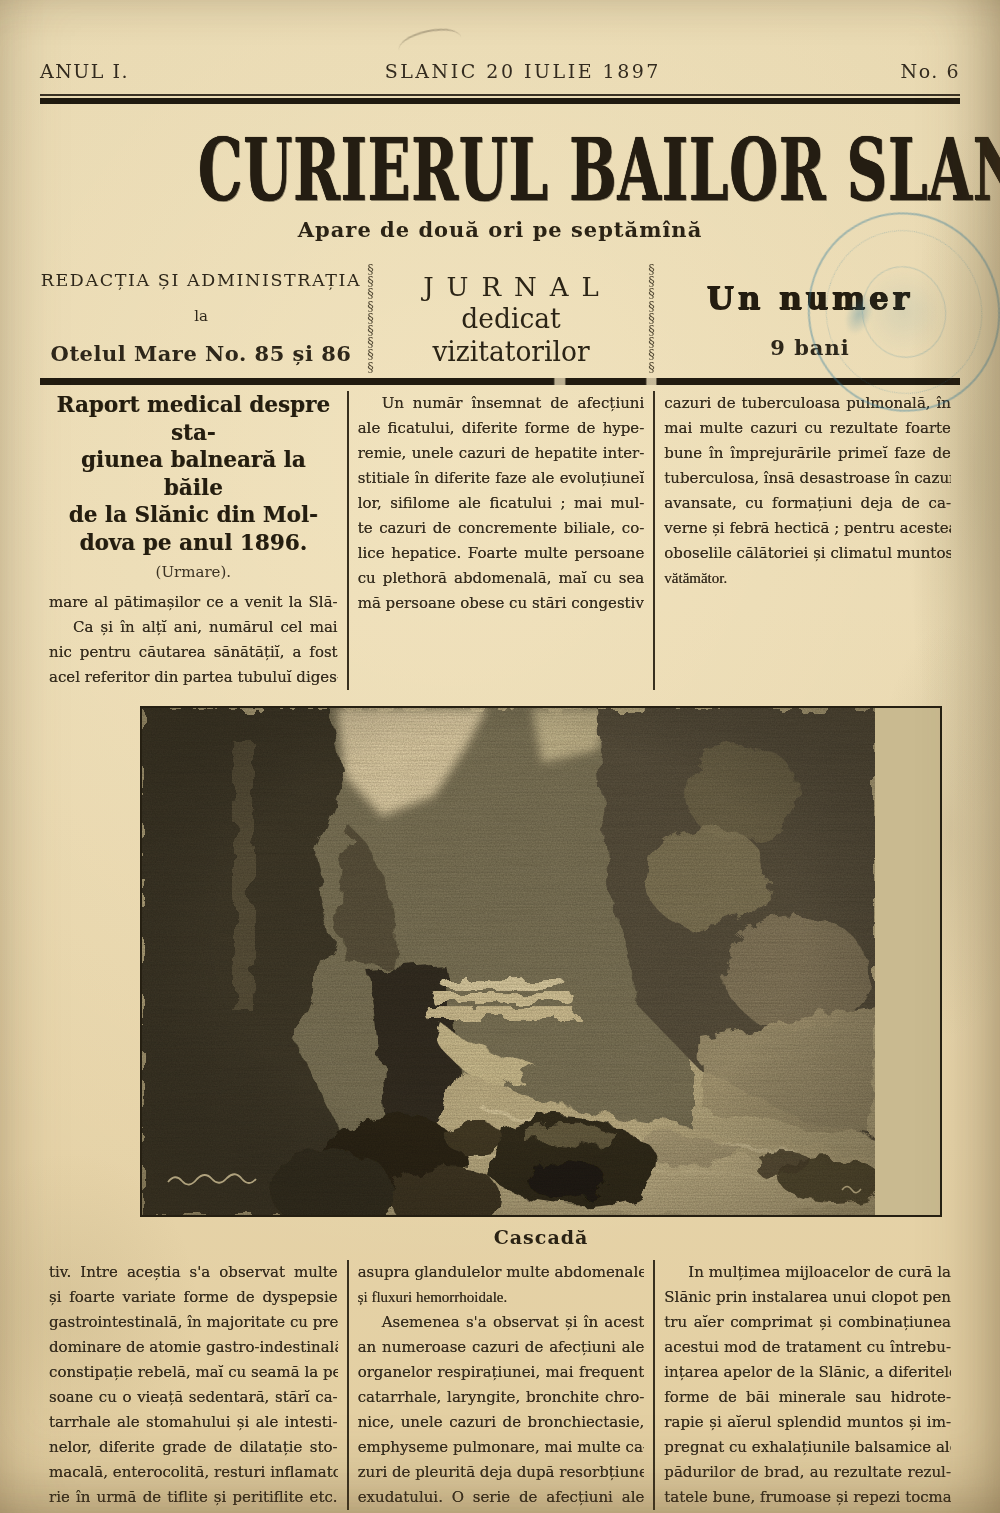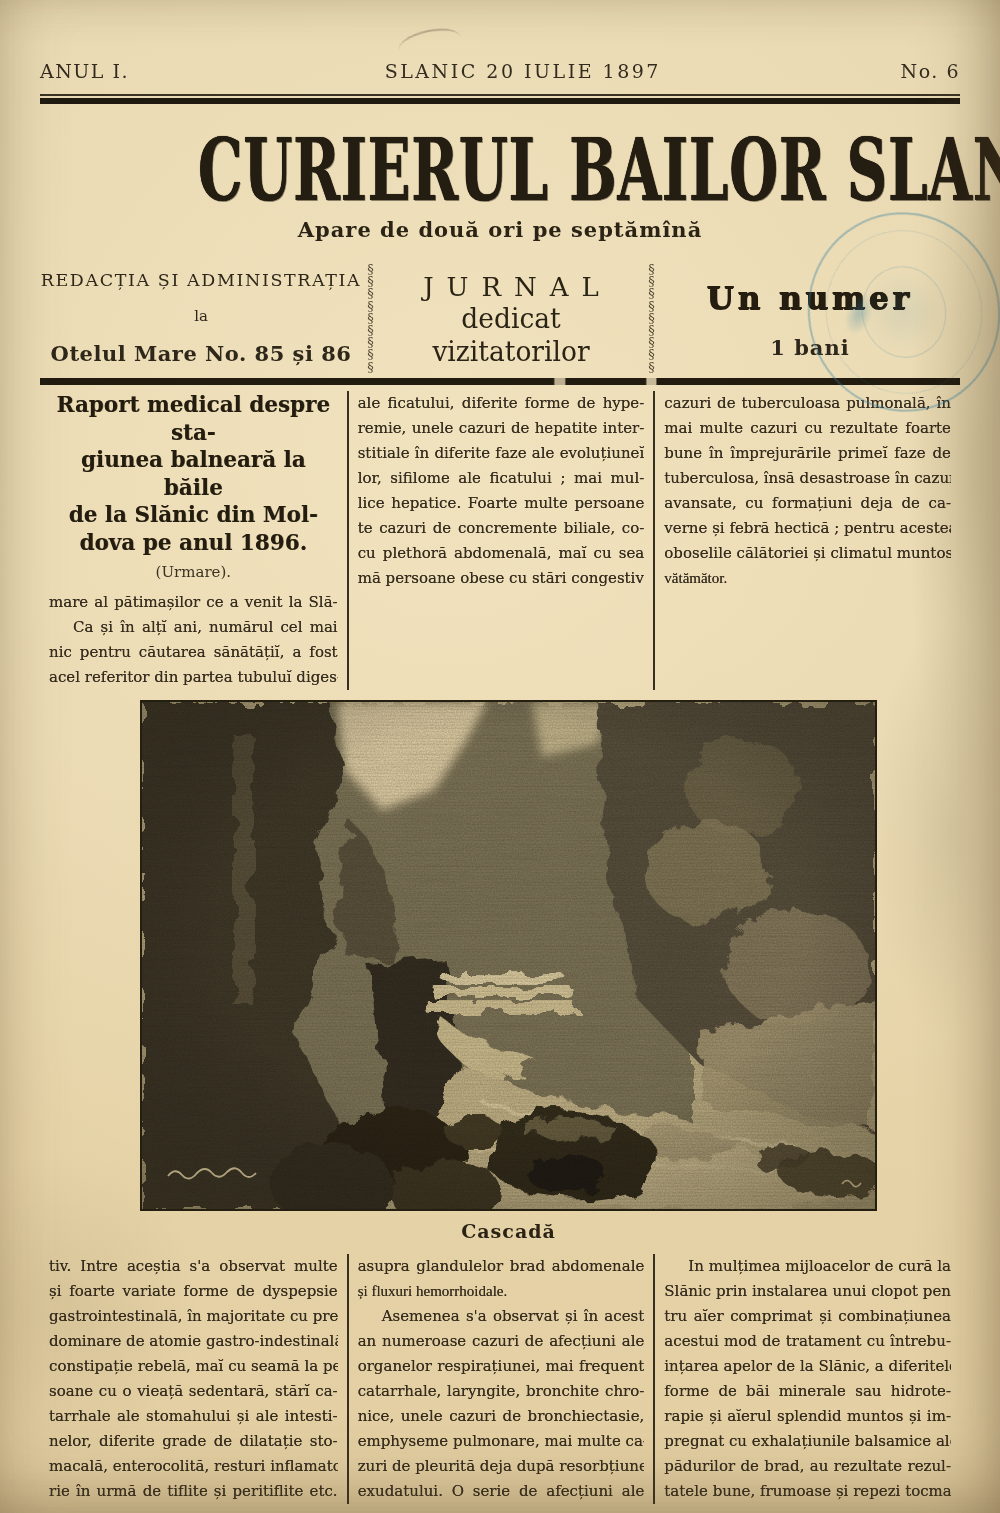--- a/index.html
+++ b/index.html
@@ -59,21 +59,21 @@
   .col + .col{border-left:2px solid #38301f;}
   .line{font-size:15px;line-height:25px;color:#352c1e;white-space:nowrap;overflow:hidden;
     text-align:justify;text-align-last:justify;text-shadow:0 0 .35px rgba(53,44,30,.8);}
   .line.ind{text-indent:24px;}
   .line.last{text-align-last:left;font-family:Liberation Serif, serif;}
   .title-line{font-weight:bold;font-size:21.5px;line-height:27.5px;text-align:center;
     color:#241d0f;text-shadow:.4px .4px 0 rgba(36,29,15,.5);}
   .urmare{text-align:center;font-size:15px;margin:7px 0 9px;color:#3a3122;}
 
   
-  .figure{margin:10px 0 0 100px;width:737px;}
+  .figure{margin:16px 0 0 100px;width:802px;}
   .engraving{border:2px solid #251f12;line-height:0;background:#c9ba90;}
   .caption{text-align:center;font-weight:bold;font-size:19px;letter-spacing:1px;
     margin-top:9px;color:#2a2214;}
   .cols.bottom{margin-top:12px;}
 
   
   .stamp{position:absolute;z-index:30;left:808px;top:212px;width:188px;height:196px;
     border:2.5px solid rgba(52,126,158,.40);border-radius:50%;
     transform:rotate(-14deg);filter:blur(.5px);pointer-events:none;}
   .stamp .in1{position:absolute;inset:16px;border:1.5px dotted rgba(52,126,158,.33);border-radius:50%;}
@@ -140,21 +140,21 @@
 §
 §
 §
 §
 §
 §
 §
 §</div>
       <div class="ib-right">
         <div class="unnumer">Un numer</div>
-        <div class="bani">1 bani</div>
+        <div class="bani">9 bani</div>
       </div>
     </div>
     <div class="rule-thick"></div>
 
     <div class="cols">
       <div class="col">
         <div>
             <div class="title-line">Raport medical despre sta-</div>
             <div class="title-line">giunea balneară la băile</div>
             <div class="title-line">de la Slănic din Mol-</div>
@@ -163,26 +163,27 @@
         <div class="urmare">(Urmare).</div>
         <div>
             <div class="line">mare al pătimașilor ce a venit la Slă-</div>
             <div class="line ind">Ca și în alțĭ ani, numărul cel mai</div>
             <div class="line">nic pentru căutarea sănătățiĭ, a fost</div>
             <div class="line">acel referitor din partea tubuluĭ diges-</div>
           </div>
       </div>
       <div class="col">
         <div>
+            <div class="line ind">Un număr însemnat de afecțiuni</div>
             <div class="line">ale ficatului, diferite forme de hype-</div>
             <div class="line">remie, unele cazuri de hepatite inter-</div>
             <div class="line">stitiale în diferite faze ale evoluțiuneĭ</div>
             <div class="line">lor, sifilome ale ficatului ; mai mul-</div>
+            <div class="line">te cazuri de concremente biliale, co-</div>
             <div class="line">lice hepatice. Foarte multe persoane</div>
-            <div class="line">te cazuri de concremente biliale, co-</div>
             <div class="line">cu plethoră abdomenală, maĭ cu sea</div>
             <div class="line">mă persoane obese cu stări congestive</div>
           </div>
       </div>
       <div class="col">
         <div>
             <div class="line">cazuri de tuberculoasa pulmonală, în</div>
             <div class="line">mai multe cazuri cu rezultate foarte</div>
             <div class="line">bune în împrejurările primeĭ faze de</div>
             <div class="line">tuberculosa, însă desastroase în cazuri</div>
@@ -282,21 +283,21 @@
             <div class="line">constipație rebelă, maĭ cu seamă la per-</div>
             <div class="line">soane cu o vieață sedentară, stărĭ ca-</div>
             <div class="line">tarrhale ale stomahului și ale intesti-</div>
             <div class="line">nelor, diferite grade de dilatație sto-</div>
             <div class="line">macală, enterocolită, resturi inflamato-</div>
             <div class="line">rie în urmă de tiflite și peritiflite etc.</div>
           </div>
       </div>
       <div class="col">
         <div>
-            <div class="line">asupra glandulelor brad abdomenale</div>
+            <div class="line">asupra glandulelor multe abdomenale</div>
             <div class="line last">și fluxuri hemorrhoidale.</div>
             <div class="line ind">Asemenea s'a observat și în acest</div>
             <div class="line">an numeroase cazuri de afecțiuni ale</div>
             <div class="line">organelor respirațiunei, mai frequent</div>
             <div class="line">catarrhale, laryngite, bronchite chro-</div>
             <div class="line">nice, unele cazuri de bronchiectasie,</div>
             <div class="line">emphyseme pulmonare, mai multe ca-</div>
             <div class="line">zuri de pleurită deja după resorbțiunea</div>
             <div class="line">exudatului. O serie de afecțiuni ale</div>
           </div>

